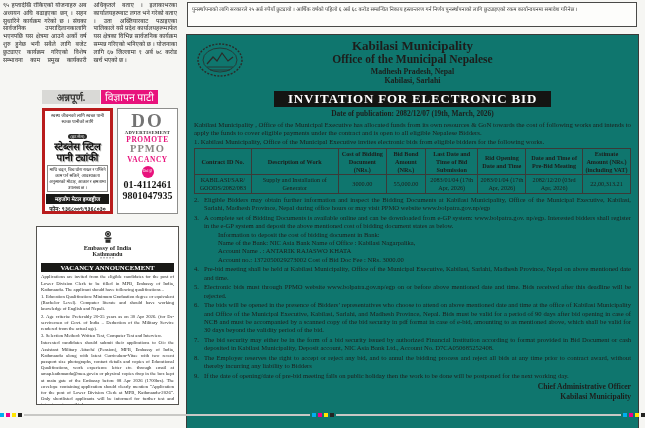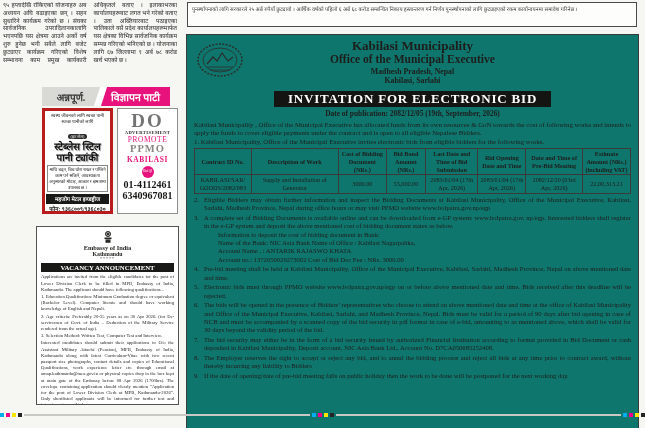--- a/index.html
+++ b/index.html
@@ -10,46 +10,46 @@
   .news-cols{position:absolute;left:3px;top:2px;width:174px;height:80px;
              column-count:2;column-gap:7px;font-size:6px;line-height:1.3;
              text-align:justify;color:#2a2a28;overflow:hidden;}
 
   
   .top-box{position:absolute;left:187px;top:2px;width:450px;height:25px;
            border:1px solid #4a4a48;background:#fdfdfb;font-size:5.4px;
            padding:2px 4px;box-sizing:border-box;color:#3a3a38;overflow:hidden;}
 
   
-  .adboard{position:absolute;left:42px;top:87px;width:128px;height:19px;display:flex;overflow:hidden;}
+  .adboard{position:absolute;left:42px;top:87px;width:116px;height:19px;display:flex;overflow:hidden;align-items:center;}
   .adboard-brand{background:#d9d9d6;color:#3c3c3a;width:58px;font-weight:bold;font-size:10px;
                  display:flex;align-items:center;justify-content:center;}
   .adboard-sep{width:7px;background:#ffffff;transform:skewX(-18deg);margin-left:-3px;}
-  .adboard-title{background:#e8127c;color:#fff;flex:1;font-weight:bold;font-size:10.5px;
+  .adboard-title{background:#e8127c;color:#fff;flex:1;font-weight:normal;font-size:10.5px;
                  display:flex;align-items:center;justify-content:center;margin-left:-3px;}
 
   
   .tank-ad{position:absolute;left:42px;top:108px;width:71px;height:106px;border:3px solid #b91c1c;
            background:#fff;text-align:center;box-sizing:border-box;padding:2px 1px;overflow:hidden;}
   .tank-tag{font-size:4.6px;line-height:1.25;color:#222;}
   .tank-badge{display:inline-block;background:#2b2b29;color:#fff;font-size:4.2px;
               border-radius:4px;padding:0 3px;margin:1px 0;}
   .tank-title{font-size:10px;font-weight:bold;line-height:1.05;color:#111;
               text-shadow:1px 1px 0 #bdbdbb;}
   .tank-body{border:1px solid #8a8a88;margin:2px 1px;padding:1px;font-size:4.4px;
              line-height:1.3;text-align:center;color:#222;}
   .tank-company{background:#191917;color:#fff;font-size:5.6px;font-weight:bold;padding:1px 0;}
   .tank-phone{font-size:5.8px;font-weight:bold;margin-top:1px;}
 
   
   .promo-ad{position:absolute;left:117px;top:108px;width:61px;height:106px;border:1px solid #8e8e8c;
             background:#fff;text-align:center;box-sizing:border-box;padding:3px 1px;overflow:hidden;}
   .promo-do{font-size:19px;font-weight:bold;color:#737373;letter-spacing:2px;line-height:0.9;}
   .promo-advert{font-size:4.6px;font-weight:bold;color:#2b2b29;letter-spacing:0.4px;margin-top:1px;}
-  .promo-promote{font-size:7.4px;font-weight:normal;color:#e8127c;letter-spacing:0.6px;}
+  .promo-promote{font-size:7.4px;font-weight:bold;color:#e8127c;letter-spacing:0.6px;}
   .promo-your{font-size:10.5px;font-weight:bold;color:#8a8582;letter-spacing:1px;line-height:1;}
   .promo-business{font-size:7.4px;font-weight:bold;color:#e8127c;letter-spacing:0.6px;}
   .promo-dial{width:12px;height:12px;border-radius:50%;background:#e8127c;color:#fff;
               font-size:3.2px;display:flex;align-items:center;justify-content:center;
               margin:2px auto 1px auto;line-height:1;}
   .promo-phone{font-size:10px;font-weight:bold;color:#161614;line-height:1.15;}
 
   
   .embassy{position:absolute;left:36px;top:226px;width:143px;height:179px;border:1px solid #55534f;
            background:#fff;box-sizing:border-box;padding:3px 4px;overflow:hidden;}
@@ -118,24 +118,24 @@
     <div class="tank-body">माथि चढ्न, बिच घोरा राख्न र पग्लिने काम पर्न सकिने, आवश्यकता अनुसारको मोटाइ, आकार र क्षमतामा उपलब्ध छ ।</div>
     <div class="tank-company">महजोग मेटल इण्डष्ट्रीज</div>
     <div class="tank-phone">फोन: ९३६८००९/९३६८०३०</div>
   </div>
 
   <div class="promo-ad">
     <div class="promo-do">DO</div>
     <div class="promo-advert">ADVERTISEMENT</div>
     <div class="promo-promote">PROMOTE</div>
     <div class="promo-your">PPMO</div>
-    <div class="promo-business">KABILASI</div>
+    <div class="promo-business">VACANCY</div>
     <div class="promo-dial">Dial @</div>
     <div class="promo-phone">01-4112461</div>
-    <div class="promo-phone">6340967081</div>
+    <div class="promo-phone">9801047935</div>
   </div>
 
   <div class="embassy">
     <svg class="emb-emblem" width="16" height="14" viewBox="0 0 16 14">
       <g fill="none" stroke="#2b2b29" stroke-width="0.9">
         <circle cx="8" cy="4" r="2.6"></circle>
         <path d="M8 1.4 v5.2 M5.4 4 h5.2 M6.2 2.2 l3.6 3.6 M9.8 2.2 l-3.6 3.6"></path>
       </g>
       <rect x="4.5" y="7.5" width="7" height="1.6" fill="#2b2b29"></rect>
       <rect x="5.5" y="9.4" width="5" height="3.4" fill="#2b2b29"></rect>
@@ -153,27 +153,27 @@
   </div>
 
   <div class="notice">
     <svg class="notice-seal" width="50" height="42" viewBox="0 0 50 42">
       <ellipse cx="25" cy="19" rx="22" ry="16" fill="none" stroke="#2b2b29" stroke-width="1.4" stroke-dasharray="2 1.4"></ellipse>
       <ellipse cx="25" cy="19" rx="17" ry="12" fill="none" stroke="#2b2b29" stroke-width="0.8"></ellipse>
       <path d="M12 23 l6 -7 4 4 5 -8 6 8 5 -4" fill="none" stroke="#2b2b29" stroke-width="1.2"></path>
       <path d="M12 26 h26 M15 29 h20" stroke="#2b2b29" stroke-width="0.8"></path>
     </svg>
     <div class="n-org">Kabilasi Municipality</div>
-    <div class="n-office">Office of the Municipal Executive</div>
+    <div class="n-office">Office of the Municipal Nepalese</div>
     <div class="n-place">Madhesh Pradesh, Nepal</div>
     <div class="n-place">Kabilasi, Sarlahi</div>
     <div class="n-banner-wrap">
       <span class="n-banner">INVITATION FOR ELECTRONIC BID</span>
     </div>
-    <div class="n-pub">Date of publication: 2082/12/05 (19th, September, 2026)</div>
+    <div class="n-pub">Date of publication: 2082/12/07 (19th, March, 2026)</div>
     <div class="n-intro">Kabilasi Municipality , Office of the Municipal Executive has allocated funds from its own resources &amp; GoN towards the cost of following works and intends to apply the funds to cover eligible payments under the contract and is open to all eligible Nepalese Bidders.</div>
     <div class="n-item1">1. Kabilasi Municipality, Office of the Municipal Executive invites electronic bids from eligible bidders for the following works.</div>
 
     <table class="bid">
       <colgroup>
         <col style="width:13%">
           <col style="width:20%">
           <col style="width:11%">
           <col style="width:9%">
         <col style="width:12%">
@@ -241,20 +241,24 @@
       <div class="nitem">
         <span class="nnum">8.</span>
         <span class="ntextcol ntext">The Employer reserves the right to accept or reject any bid, and to annul the bidding process and reject all bids at any time prior to contract award, without thereby incurring any liability to Bidders</span>
       </div>
       <div class="nitem">
         <span class="nnum">9.</span>
         <span class="ntextcol ntext">If the date of opening/date of pre-bid meeting falls on public holiday then the work to be done will be postponed for the next working day.</span>
       </div>
     </div>
 
+    <div class="n-sign">
+      <div>Chief Administrative Officer</div>
+      <div>Kabilasi Municipality</div>
+    </div>
   </div>
 
   <div class="regbar">
     <span class="regsq c"></span>
     <span class="regsq m"></span>
     <span class="regsq y"></span>
     <span class="regsq k"></span>
     <span class="regline"></span>
     <span class="regsq c"></span>
     <span class="regsq m"></span>

